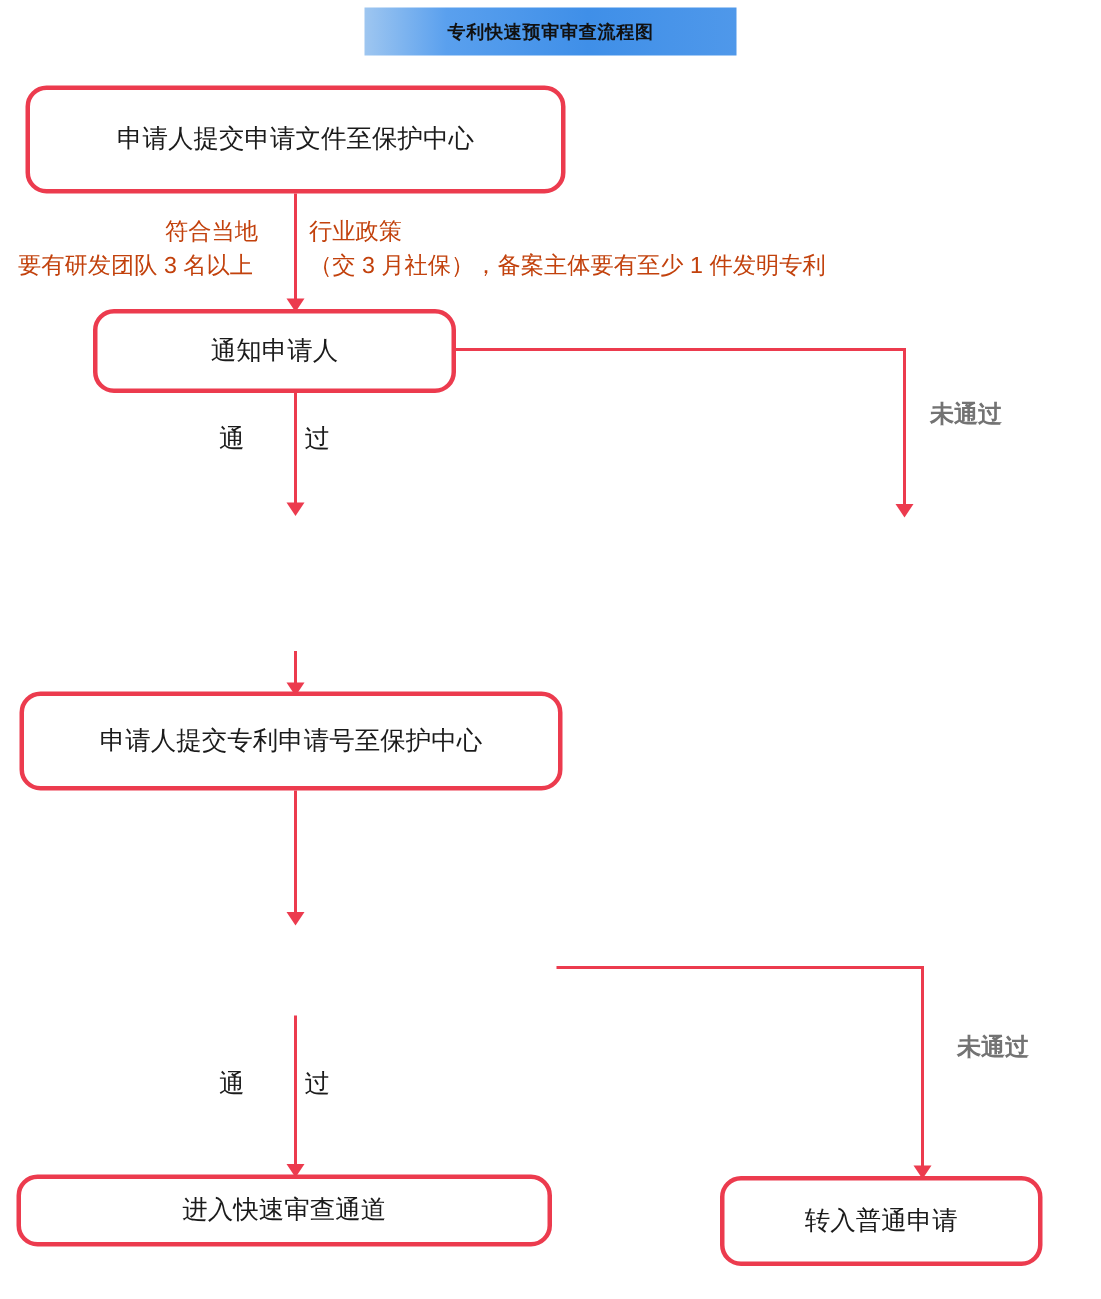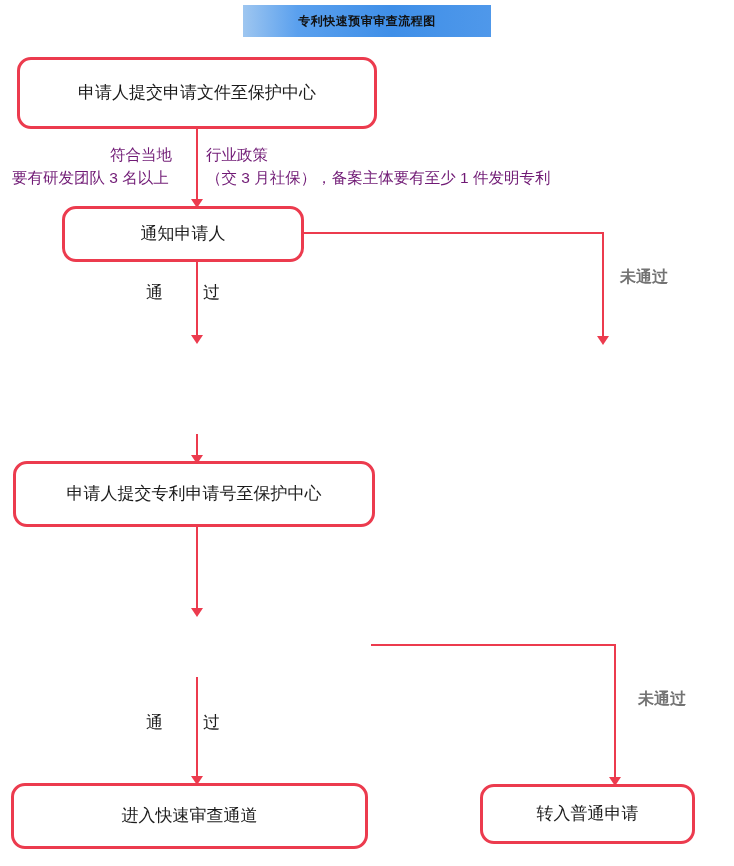--- a/index.html
+++ b/index.html
@@ -82,21 +82,21 @@
     position: absolute;
     font-size: 16px;
     color: #737373;
     white-space: nowrap;
     line-height: 1.5;
     font-weight: bold;
   }
   .cond-line {
     position: absolute;
     font-size: 15.5px;
-    color: #701a75;
+    color: #c2410c;
     white-space: nowrap;
     line-height: 1.5;
   }
   .pass-label {
     position: absolute;
     font-size: 17px;
     color: #1b1b1b;
     white-space: nowrap;
     letter-spacing: 10px;
   }
@@ -152,21 +152,21 @@
   <div class="vline" style="left:196px; top:677px; height:105px;"></div>
   <div class="arrowhead" style="left:191px; top:776px;"></div>
   <div class="pass-label" style="left:146px; top:711px;">通</div>
   <div class="pass-label" style="left:203px; top:711px;">过</div>
 
   <div class="hline" style="left:371px; top:644px; width:245px;"></div>
   <div class="vline" style="left:614px; top:644px; height:140px;"></div>
   <div class="arrowhead" style="left:609px; top:777px;"></div>
   <div class="edge-label" style="left:638px; top:687px;">未通过</div>
 
-  <div class="node" style="left:11px; top:783px; width:357px; height:66px;">
+  <div class="node" style="left:11px; top:783px; width:357px; height:48px;">
     <span class="node-label">进入快速审查通道</span>
   </div>
 
   <div class="node" style="left:480px; top:784px; width:215px; height:60px;">
     <span class="node-label">转入普通申请</span>
   </div>
 
 </div>
 
 </body></html>

